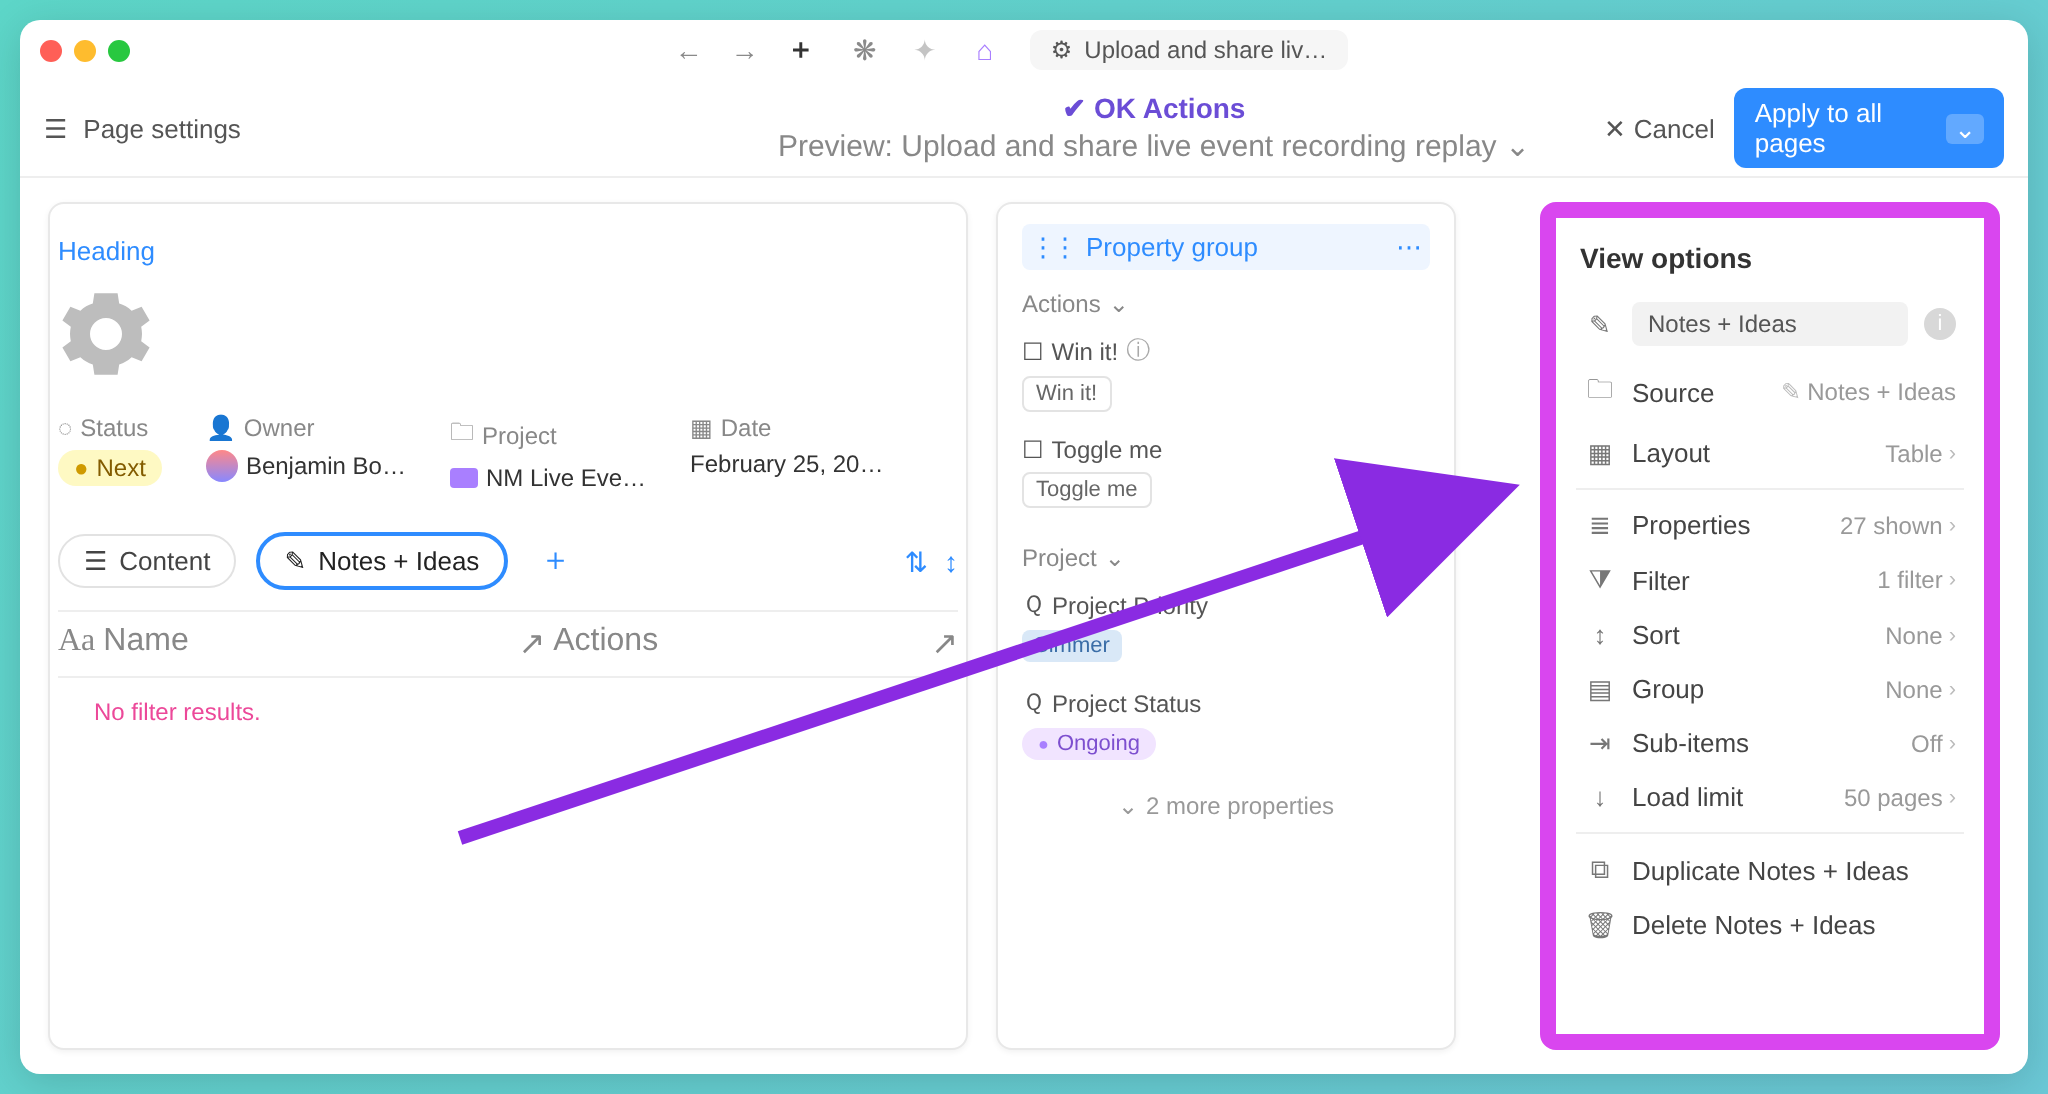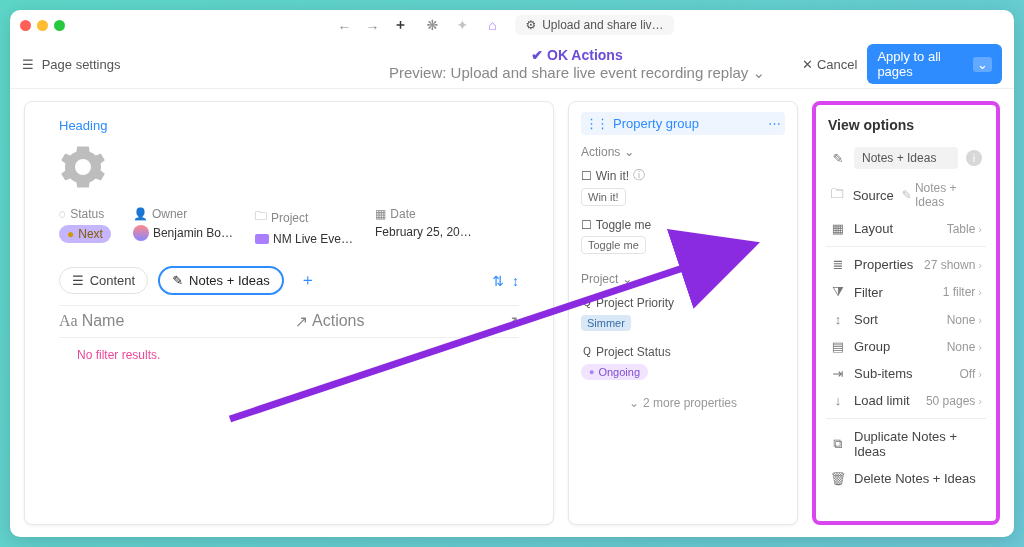--- a/index.html
+++ b/index.html
@@ -16,29 +16,29 @@
   .tl-left{display:flex; align-items:center; gap:8px; font-size:13px; color:#555; flex:0 0 auto; width:330px;}
   .tl-center{flex:1; text-align:center;}
   .ok-title{font-weight:600; color:#6b4dd6; font-size:14px; display:inline-flex; align-items:center; gap:4px;}
   .preview{font-size:15px; color:#888;}
   .tl-right{display:flex; gap:10px; align-items:center; justify-content:flex-end; width:200px;}
   .cancel{font-size:13px; color:#555; display:flex; align-items:center; gap:4px;}
   .apply{background:#2e8cff; color:#fff; font-size:13px; border-radius:6px; padding:5px 10px; display:flex; align-items:center; gap:6px;}
   .apply .chev{background:rgba(255,255,255,.25); border-radius:3px; padding:0 4px;}
   .body{flex:1; display:flex; gap:14px; padding:12px 14px; overflow:hidden; position:relative;}
   .card{background:#fff; border:1px solid #e8e8e8; border-radius:8px; box-shadow:0 1px 3px rgba(0,0,0,.06);}
-  .col-left{flex:1.1; padding:16px 34px; display:flex; flex-direction:column; position:relative;}
+  .col-left{flex:1.1; padding:16px 4px; display:flex; flex-direction:column; position:relative;}
   .heading-lbl{color:#2e8cff; font-size:13px; font-weight:500;}
   .gear{width:48px;height:48px; margin-top:10px;}
   .page-title{font-size:28px; font-weight:700; color:#222; line-height:1.2; margin-top:6px;}
   .prop-row{display:flex; gap:22px; margin-top:16px; font-size:12px;}
   .prop{display:flex; flex-direction:column; gap:4px; color:#888;}
   .prop .label{display:flex; gap:4px; align-items:center;}
   .badge{display:inline-flex; align-items:center; border-radius:10px; padding:2px 8px; font-size:12px;}
-  .badge-next{background:#c4b5fd;color:#835c00; position:relative;}
+  .badge-next{background:#fef9c3;color:#835c00; position:relative;}
   .badge-next::before{content:"●"; color:#cf9a00; margin-right:4px;}
   .owner{display:flex; align-items:center; gap:4px; color:#333;text-align:right;}
   .avatar{width:16px;height:16px;border-radius:50%; background:linear-gradient(#f88,#88f);}
   .proj{display:flex; align-items:center; gap:4px; color:#333;}
   .proj .ico{width:14px;height:10px;background:#a97fff;border-radius:2px;}
   .tabs{display:flex; gap:10px; margin-top:20px; align-items:center;}
   .pill{border:1px solid #e2e2e2; border-radius:18px; padding:5px 12px; font-size:13px; color:#444; display:flex; align-items:center; gap:6px;}
   .pill.active{border:2px solid #2e8cff; color:#222;}
   .plus-btn{color:#2e8cff; font-size:16px; padding:4px 6px;}
   .tabs-right{margin-left:auto; display:flex; gap:8px; color:#2e8cff; font-size:14px;}
@@ -52,21 +52,21 @@
   .pg-head .dots3{margin-left:auto;color:#2e8cff;}
   .grip{letter-spacing:-2px;}
   .sec{margin-top:10px;}
   .sec-title{font-size:12px; color:#888; display:flex; gap:4px; align-items:center;}
   .mini-field{font-size:12px; color:#555; display:flex; gap:4px; align-items:center; margin-top:8px;}
   .chip-box{display:inline-block;border:1px solid #e3e3e3;border-radius:4px; padding:2px 6px;font-size:11px; color:#666; margin-top:4px;}
   .chip-sim{background:#d9e8f7;color:#3a6da7; padding:2px 6px; border-radius:4px; font-size:11px; display:inline-block; margin-top:4px;}
   .chip-ong{background:#f1e4ff; color:#7d4fcf; padding:2px 8px; border-radius:10px; font-size:11px; display:inline-flex; align-items:center; gap:4px; margin-top:4px;}
   .chip-ong::before{content:"●";color:#a97fff;font-size:9px;}
   .more-props{font-size:12px;color:#999; text-align:center; margin-top:16px; display:flex; gap:4px; justify-content:center;}
-  .panel{width:188px; border:4px solid #d946ef; border-radius:8px; background:#fff; padding:10px 6px 6px 6px; position:relative;}
+  .panel{width:230px; border:8px solid #d946ef; border-radius:8px; background:#fff; padding:10px 6px 6px 6px; position:relative;margin-left:28px;}
   .panel-title{font-size:14px;font-weight:600;color:#333; padding:2px 6px 8px 6px;}
   .vo-row{display:flex; align-items:center; gap:8px; padding:6px 8px; font-size:13px; color:#444; border-radius:4px;}
   .vo-label{flex:1;}
   .vo-val{color:#999; font-size:12px; display:flex; gap:3px; align-items:center;}
   .vo-ico{width:16px; text-align:center; color:#777; font-size:13px;}
   .chev-r{color:#bbb; font-size:11px;}
   .vo-sep{height:1px;background:#eee;margin:4px 4px;}
   .vo-name-box{background:#f2f2f2;border-radius:4px;padding:4px 8px; flex:1; font-size:12px;color:#555;}
   .vo-info{width:16px;height:16px;border-radius:50%;background:#d8d8d8;color:#fff;font-size:11px;display:flex;align-items:center;justify-content:center;}
   .arrow-svg{position:absolute; pointer-events:none; left:0; top:0; width:100%; height:100%; z-index:5;}

